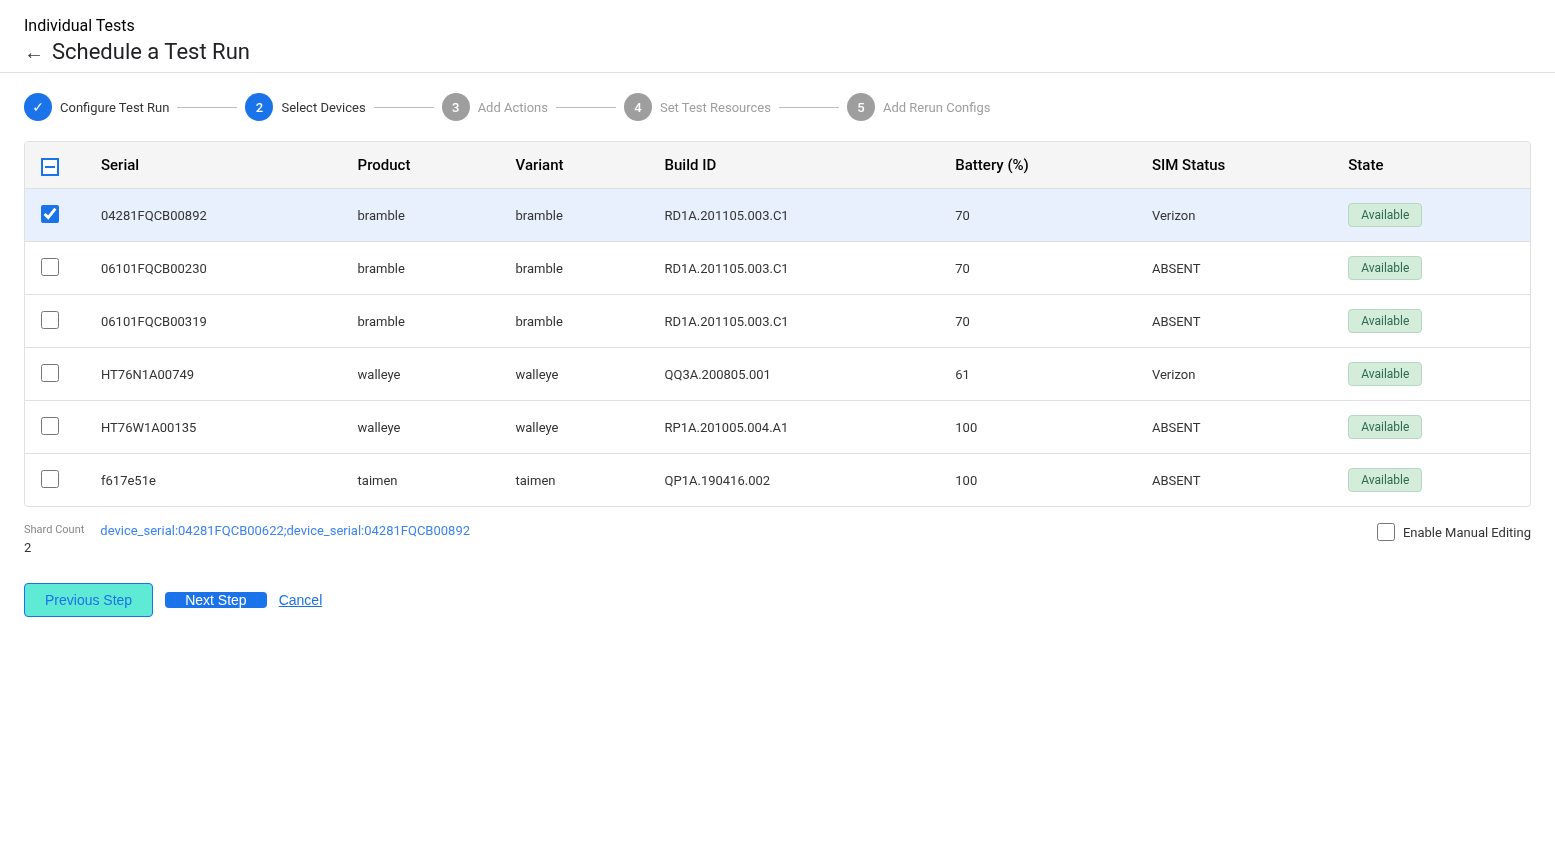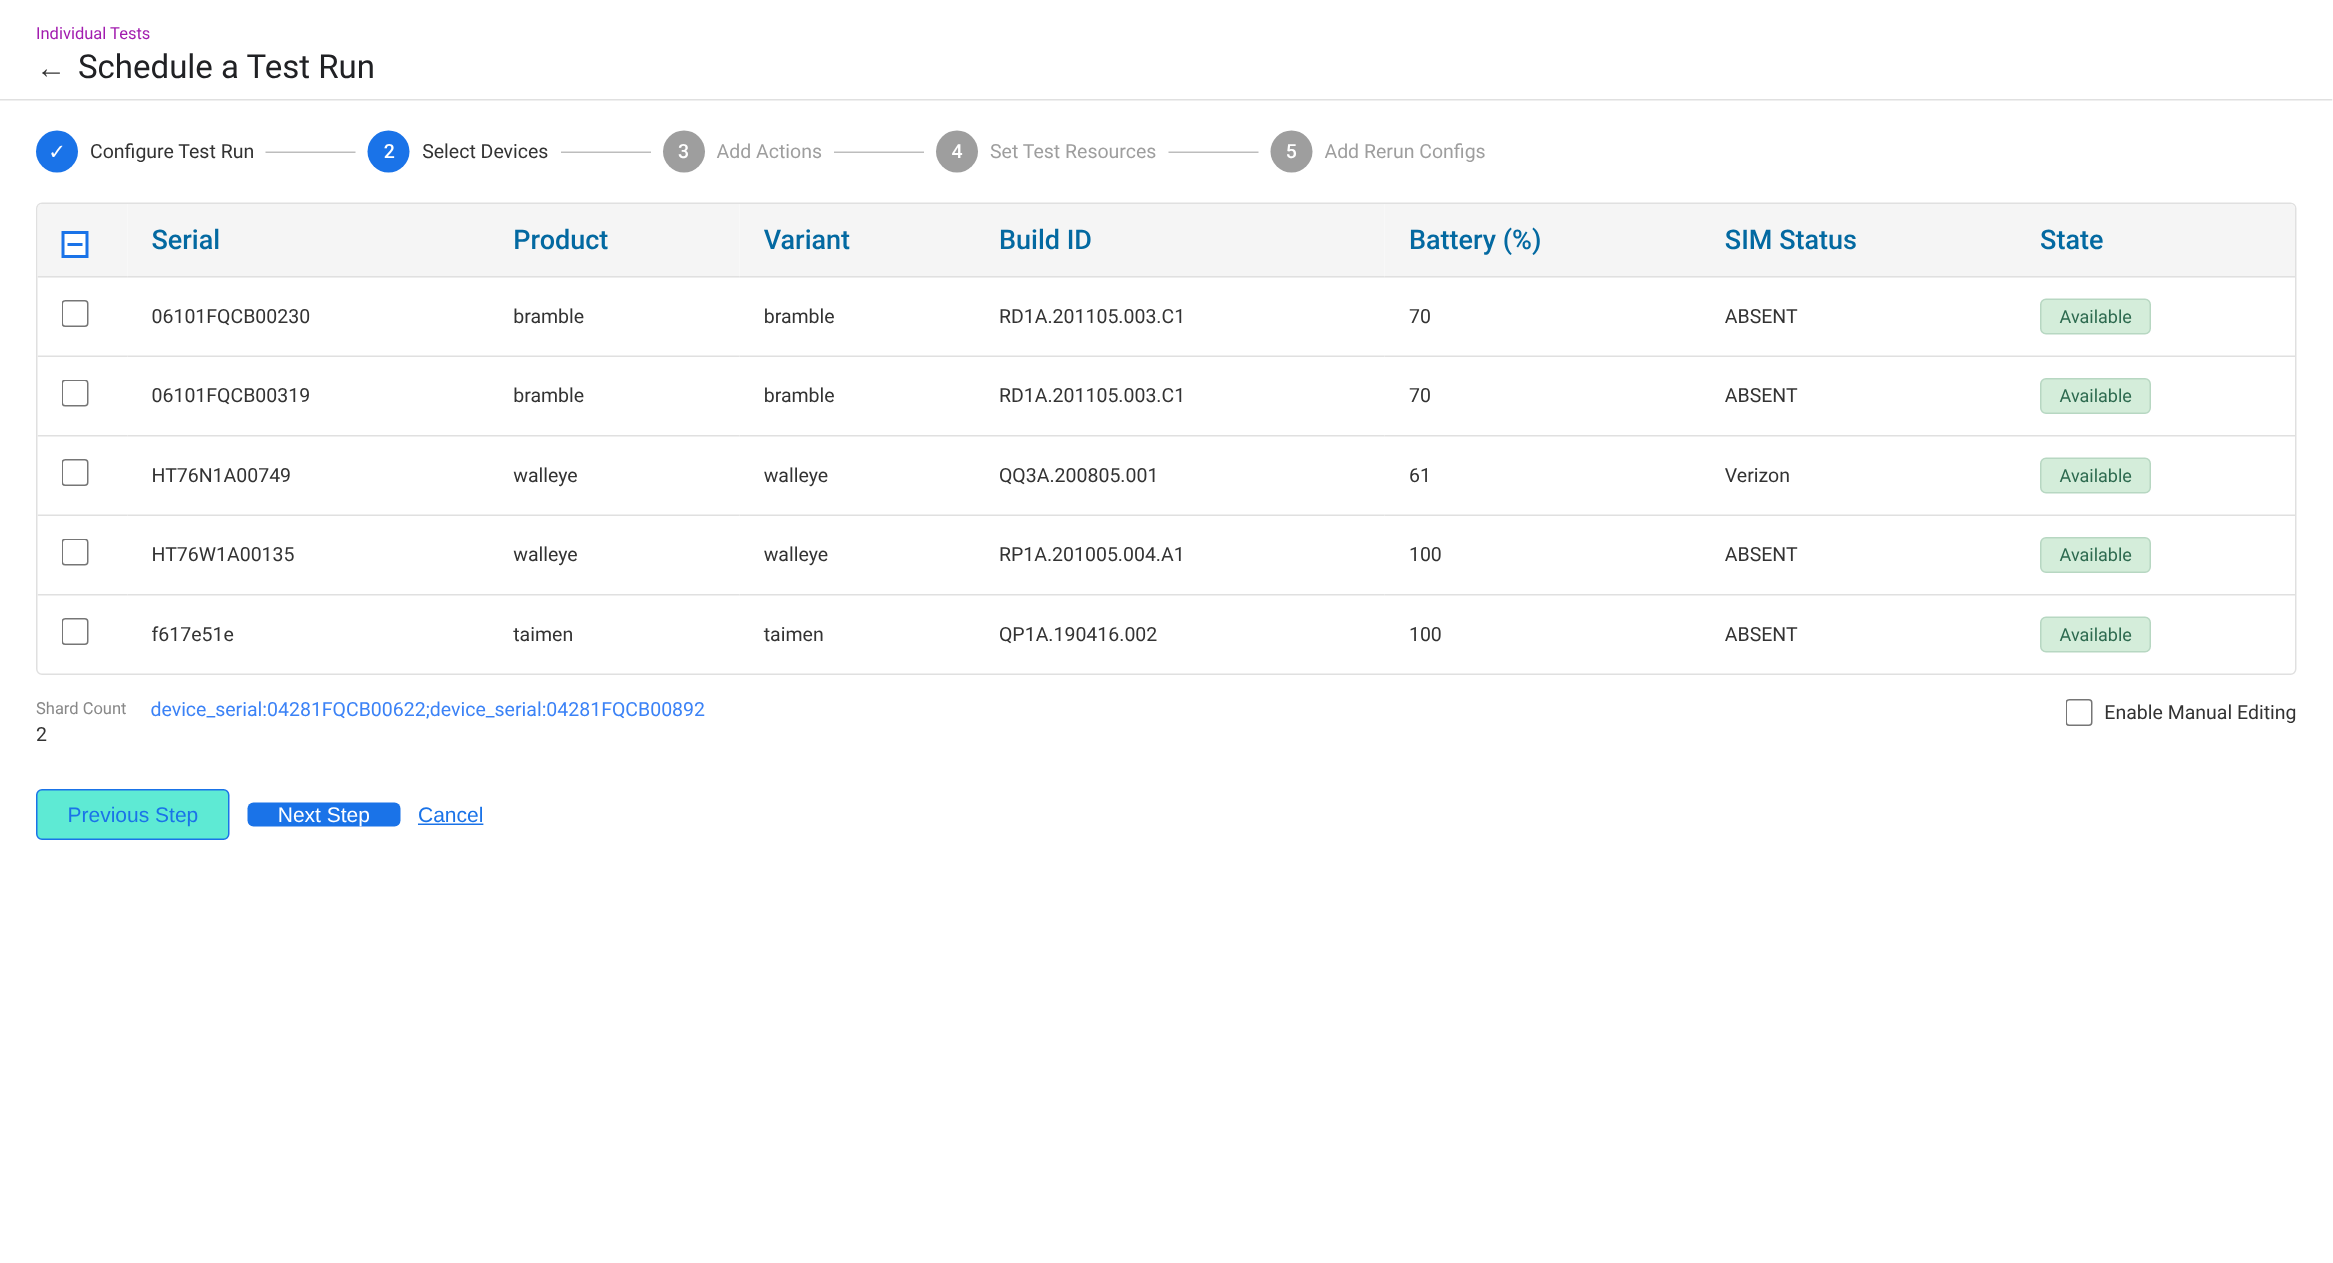--- a/index.html
+++ b/index.html
@@ -7,22 +7,22 @@
       font-family: 'Roboto', Arial, sans-serif;
       font-size: 14px;
       background: #fff;
       color: #333;
     }
     .page-header {
       padding: 16px 24px 8px 24px;
       border-bottom: 1px solid #e0e0e0;
     }
     .breadcrumb {
-      font-size: 11px;
-      color: #a21caf;
+      font-size: 16px;
+      color: #000000;
       margin-bottom: 4px;
     }
     .title-row {
       display: flex;
       align-items: center;
       gap: 8px;
     }
     .back-btn {
       background: none;
       border: none;
@@ -92,23 +92,23 @@
     table {
       width: 100%;
       border-collapse: collapse;
     }
     thead tr {
       background: #f5f5f5;
     }
     thead th {
       padding: 12px 16px;
       text-align: left;
-      font-size: 18px;
-      font-weight: 500;
-      color: #0369a1;
+      font-size: 15px;
+      font-weight: 500;
+      color: #000000;
       border-bottom: 1px solid #e0e0e0;
     }
     thead th:first-child {
       width: 60px;
     }
     tbody tr {
       border-bottom: 1px solid #e0e0e0;
     }
     tbody tr:last-child {
       border-bottom: none;
@@ -299,20 +299,30 @@
         <th>Serial</th>
         <th>Product</th>
         <th>Variant</th>
         <th>Build ID</th>
         <th>Battery (%)</th>
         <th>SIM Status</th>
         <th>State</th>
       </tr>
     </thead>
     <tbody id="table-body">
+        <tr class="selected">
+          <td><input type="checkbox" class="checkbox" checked="" style=""></td>
+          <td>04281FQCB00892</td>
+          <td>bramble</td>
+          <td>bramble</td>
+          <td>RD1A.201105.003.C1</td>
+          <td>70</td>
+          <td>Verizon</td>
+          <td><span class="state-badge">Available</span></td>
+        </tr>
         <tr>
           <td><input type="checkbox" class="checkbox" style=""></td>
           <td>06101FQCB00230</td>
           <td>bramble</td>
           <td>bramble</td>
           <td>RD1A.201105.003.C1</td>
           <td>70</td>
           <td>ABSENT</td>
           <td><span class="state-badge">Available</span></td>
         </tr>

